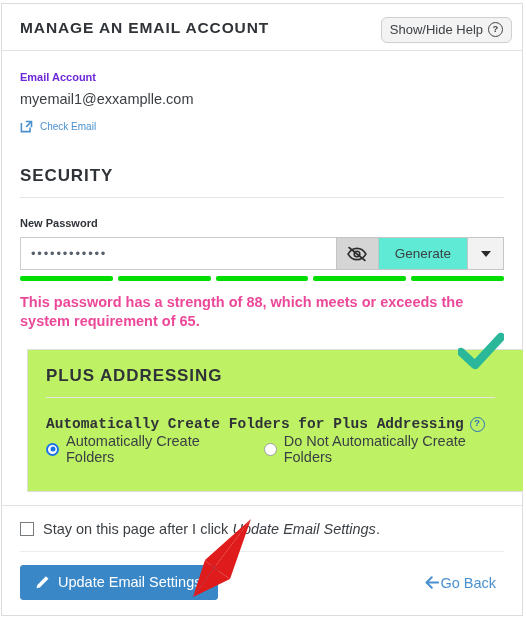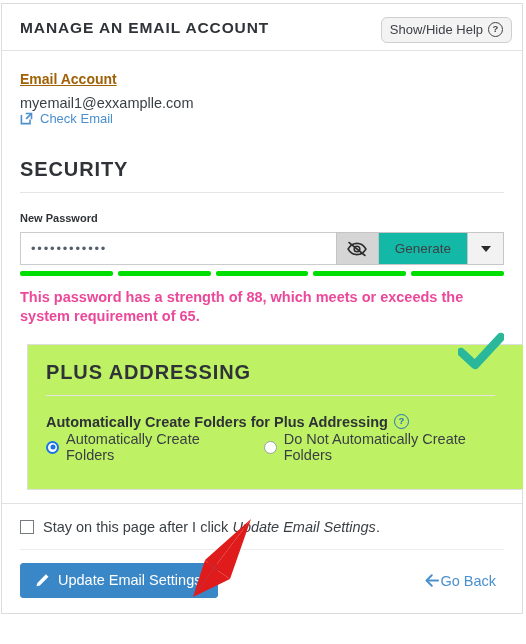--- a/index.html
+++ b/index.html
@@ -82,53 +82,53 @@
     color: #2a73b8;
   }
 
   .card-body {
     padding: 0 18px;
   }
 
   
   .field-label {
     font-weight: bold;
-    font-size: 14px;
-    color: #a16207;
+    font-size: 11px;
+    color: #6d28d9;
     margin-top: 20px;
-    text-decoration: underline;
   }
   .field-value {
     font-size: 14.5px;
     color: #3a3f44;
     margin-top: 8px;
   }
   .link-row {
+    margin-top: 13px;
     display: inline-flex;
     align-items: center;
     gap: 7px;
     color: #4a90cf;
-    font-size: 13px;
+    font-size: 10px;
     cursor: pointer;
     text-decoration: none;
   }
   .ext-icon {
     display: inline-block;
     width: 13px;
     height: 13px;
     position: relative;
   }
   .ext-icon svg { display: block; }
 
   
   .section {
     margin-top: 30px;
   }
   .section-title {
-    font-size: 20px;
+    font-size: 17px;
     font-weight: bold;
     letter-spacing: 0.9px;
     color: #2f3337;
     padding-bottom: 11px;
     border-bottom: 1px solid #e4e4e4;
   }
 
   
   .pw-label {
     font-weight: bold;
@@ -162,21 +162,21 @@
     background: #d5d5d5;
     display: flex;
     align-items: center;
     justify-content: center;
     cursor: pointer;
     box-sizing: border-box;
   }
   .btn-generate {
     border: 1px solid #c6c6c6;
     border-left: none;
-    background: #14b8a6;
+    background: #5eead4;
     display: flex;
     align-items: center;
     justify-content: center;
     padding: 0 16px;
     font-size: 13.5px;
     color: #3c4145;
     cursor: pointer;
     box-sizing: border-box;
   }
   .btn-caret {
@@ -241,22 +241,23 @@
   .subpanel .section-title {
     padding-top: 16px;
     margin-right: 14px;
   }
   .sub-label {
     font-weight: bold;
     font-size: 14.5px;
     color: #2f3337;
     margin-top: 18px;
     display: flex;
-    align-items: flex-start;
+    align-items: flex-end;
     gap: 6px;
+    font-family: Liberation Mono, monospace;
   }
   .radio-row {
     margin-top: 1px;
     display: flex;
     align-items: center;
     gap: 19px;
     font-size: 14.5px;
     color: #3a3f44;
   }
   .radio-item {

